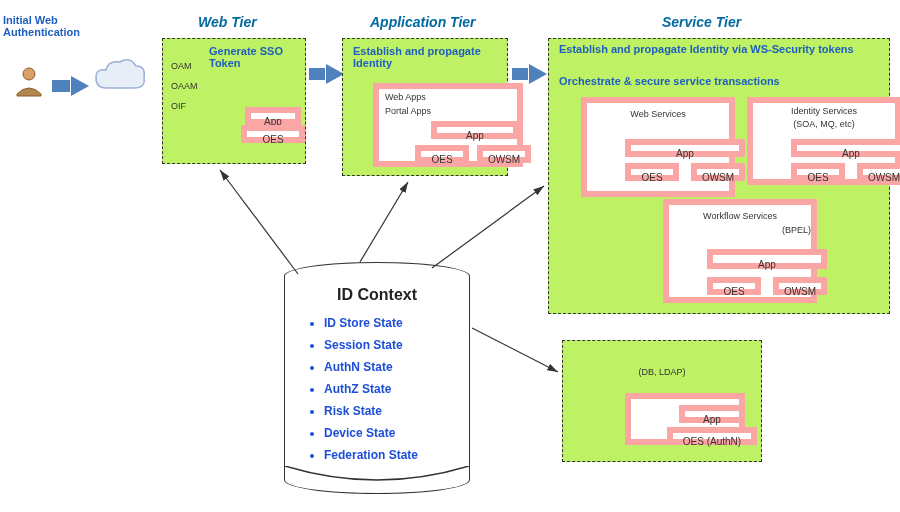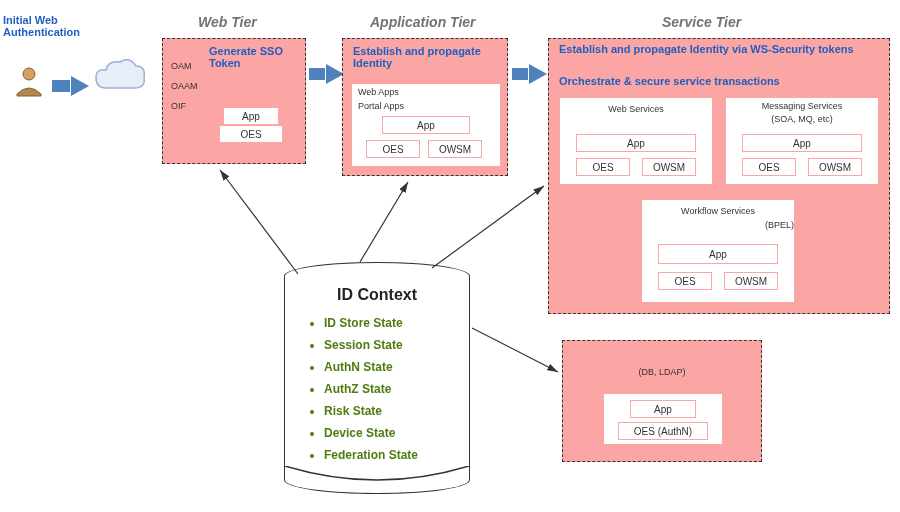--- a/index.html
+++ b/index.html
@@ -1,29 +1,29 @@
 <!DOCTYPE html>
 <html><head>
 <meta charset="utf-8">
 <style>
   * { margin: 0; padding: 0; box-sizing: border-box; }
   body { font-family: Arial, sans-serif; font-size: 11px; background: white; width: 900px; height: 512px; position: relative; overflow: hidden; }
   .abs { position: absolute; }
-  .tier-title { color: #737373; font-style: italic; font-weight: bold; font-size: 14px; text-align: right; }
+  .tier-title { color: #0369a1; font-style: italic; font-weight: bold; font-size: 14px; text-align: right; }
   .blue-text { color: #1f5fbf; font-weight: bold; font-size: 11px; }
-  .dashed-box { border: 1.5px dashed #333; background: #fca5a5; }
-  .solid-box { border: 1px solid #fca5a5; background: white; }
+  .dashed-box { border: 1.5px dashed #333; background: #bef264; }
+  .solid-box { border: 6px solid #fca5a5; background: white; margin-left: 22px; }
   .label { font-size: 10px; color: #333; text-align: center; }
   .small-label { font-size: 9px; color: #333; }
   .arrow-right { width: 0; height: 0; border-top: 10px solid transparent; border-bottom: 10px solid transparent; border-left: 18px solid #4f81bd; }
   .arrow-body { background: #4f81bd; height: 12px; }
   .cyl-body { border: 1.5px solid #333; border-top: none; border-bottom: none; background: white; }
   .cyl-top, .cyl-bot { border: 1.5px solid #333; border-radius: 50%; background: white; }
   .bullet-list { list-style: disc; padding-left: 22px; }
-  .bullet-list li { font-size: 12px; color: #4d7c0f; margin-bottom: 8px; font-weight: bold; }
+  .bullet-list li { font-size: 12px; color: #1d4ed8; margin-bottom: 8px; font-weight: bold; }
   .id-context-title { font-size: 16px; font-weight: bold; color: #222; text-align: center; }
   svg.connector { position: absolute; pointer-events: none; }
 </style>
 </head>
 <body>
 
 <div class="abs blue-text" style="left:3px; top:14px; width:80px;">Initial Web Authentication</div>
 
 <div class="abs" style="left:12px; top:64px; width:34px; height:34px;">
   <svg viewBox="0 0 34 34">
@@ -74,29 +74,29 @@
 
 <div class="abs" style="left:512px; top:64px;">
   <div class="arrow-body" style="width:16px; display:inline-block; vertical-align:middle;"></div>
   <div class="arrow-right" style="display:inline-block; vertical-align:middle; margin-left:-2px;"></div>
 </div>
 
 <div class="abs dashed-box" style="left:548px; top:38px; width:342px; height:276px;">
   <div class="abs blue-text" style="left:10px; top:4px; width:320px;">Establish and propagate Identity  via WS-Security tokens</div>
   <div class="abs blue-text" style="left:10px; top:36px; width:320px;">Orchestrate  &amp; secure service transactions</div>
 
-  <div class="abs solid-box" style="left:10px; top:58px; width:154px; height:88px;">
+  <div class="abs solid-box" style="left:10px; top:58px; width:154px; height:100px;">
     <div class="abs small-label" style="left:0; top:6px; width:100%; text-align:center;">Web Services</div>
     <div class="abs solid-box label" style="left:16px; top:36px; width:120px; height:18px; line-height:18px;">App</div>
     <div class="abs solid-box label" style="left:16px; top:60px; width:54px; height:18px; line-height:18px;">OES</div>
     <div class="abs solid-box label" style="left:82px; top:60px; width:54px; height:18px; line-height:18px;">OWSM</div>
   </div>
 
   <div class="abs solid-box" style="left:176px; top:58px; width:154px; height:88px;">
-    <div class="abs small-label" style="left:0; top:3px; width:100%; text-align:center;">Messaging Services</div>
+    <div class="abs small-label" style="left:0; top:3px; width:100%; text-align:center;">Identity Services</div>
     <div class="abs small-label" style="left:0; top:16px; width:100%; text-align:center;">(SOA, MQ, etc)</div>
     <div class="abs solid-box label" style="left:16px; top:36px; width:120px; height:18px; line-height:18px;">App</div>
     <div class="abs solid-box label" style="left:16px; top:60px; width:54px; height:18px; line-height:18px;">OES</div>
     <div class="abs solid-box label" style="left:82px; top:60px; width:54px; height:18px; line-height:18px;">OWSM</div>
   </div>
 
   <div class="abs solid-box" style="left:92px; top:160px; width:154px; height:104px;">
     <div class="abs small-label" style="left:0; top:6px; width:100%; text-align:center;">Workflow Services</div>
     <div class="abs small-label" style="left:0; top:20px; width:100%; text-align:right;">(BPEL)</div>
     <div class="abs solid-box label" style="left:16px; top:44px; width:120px; height:20px; line-height:20px;">App</div>

